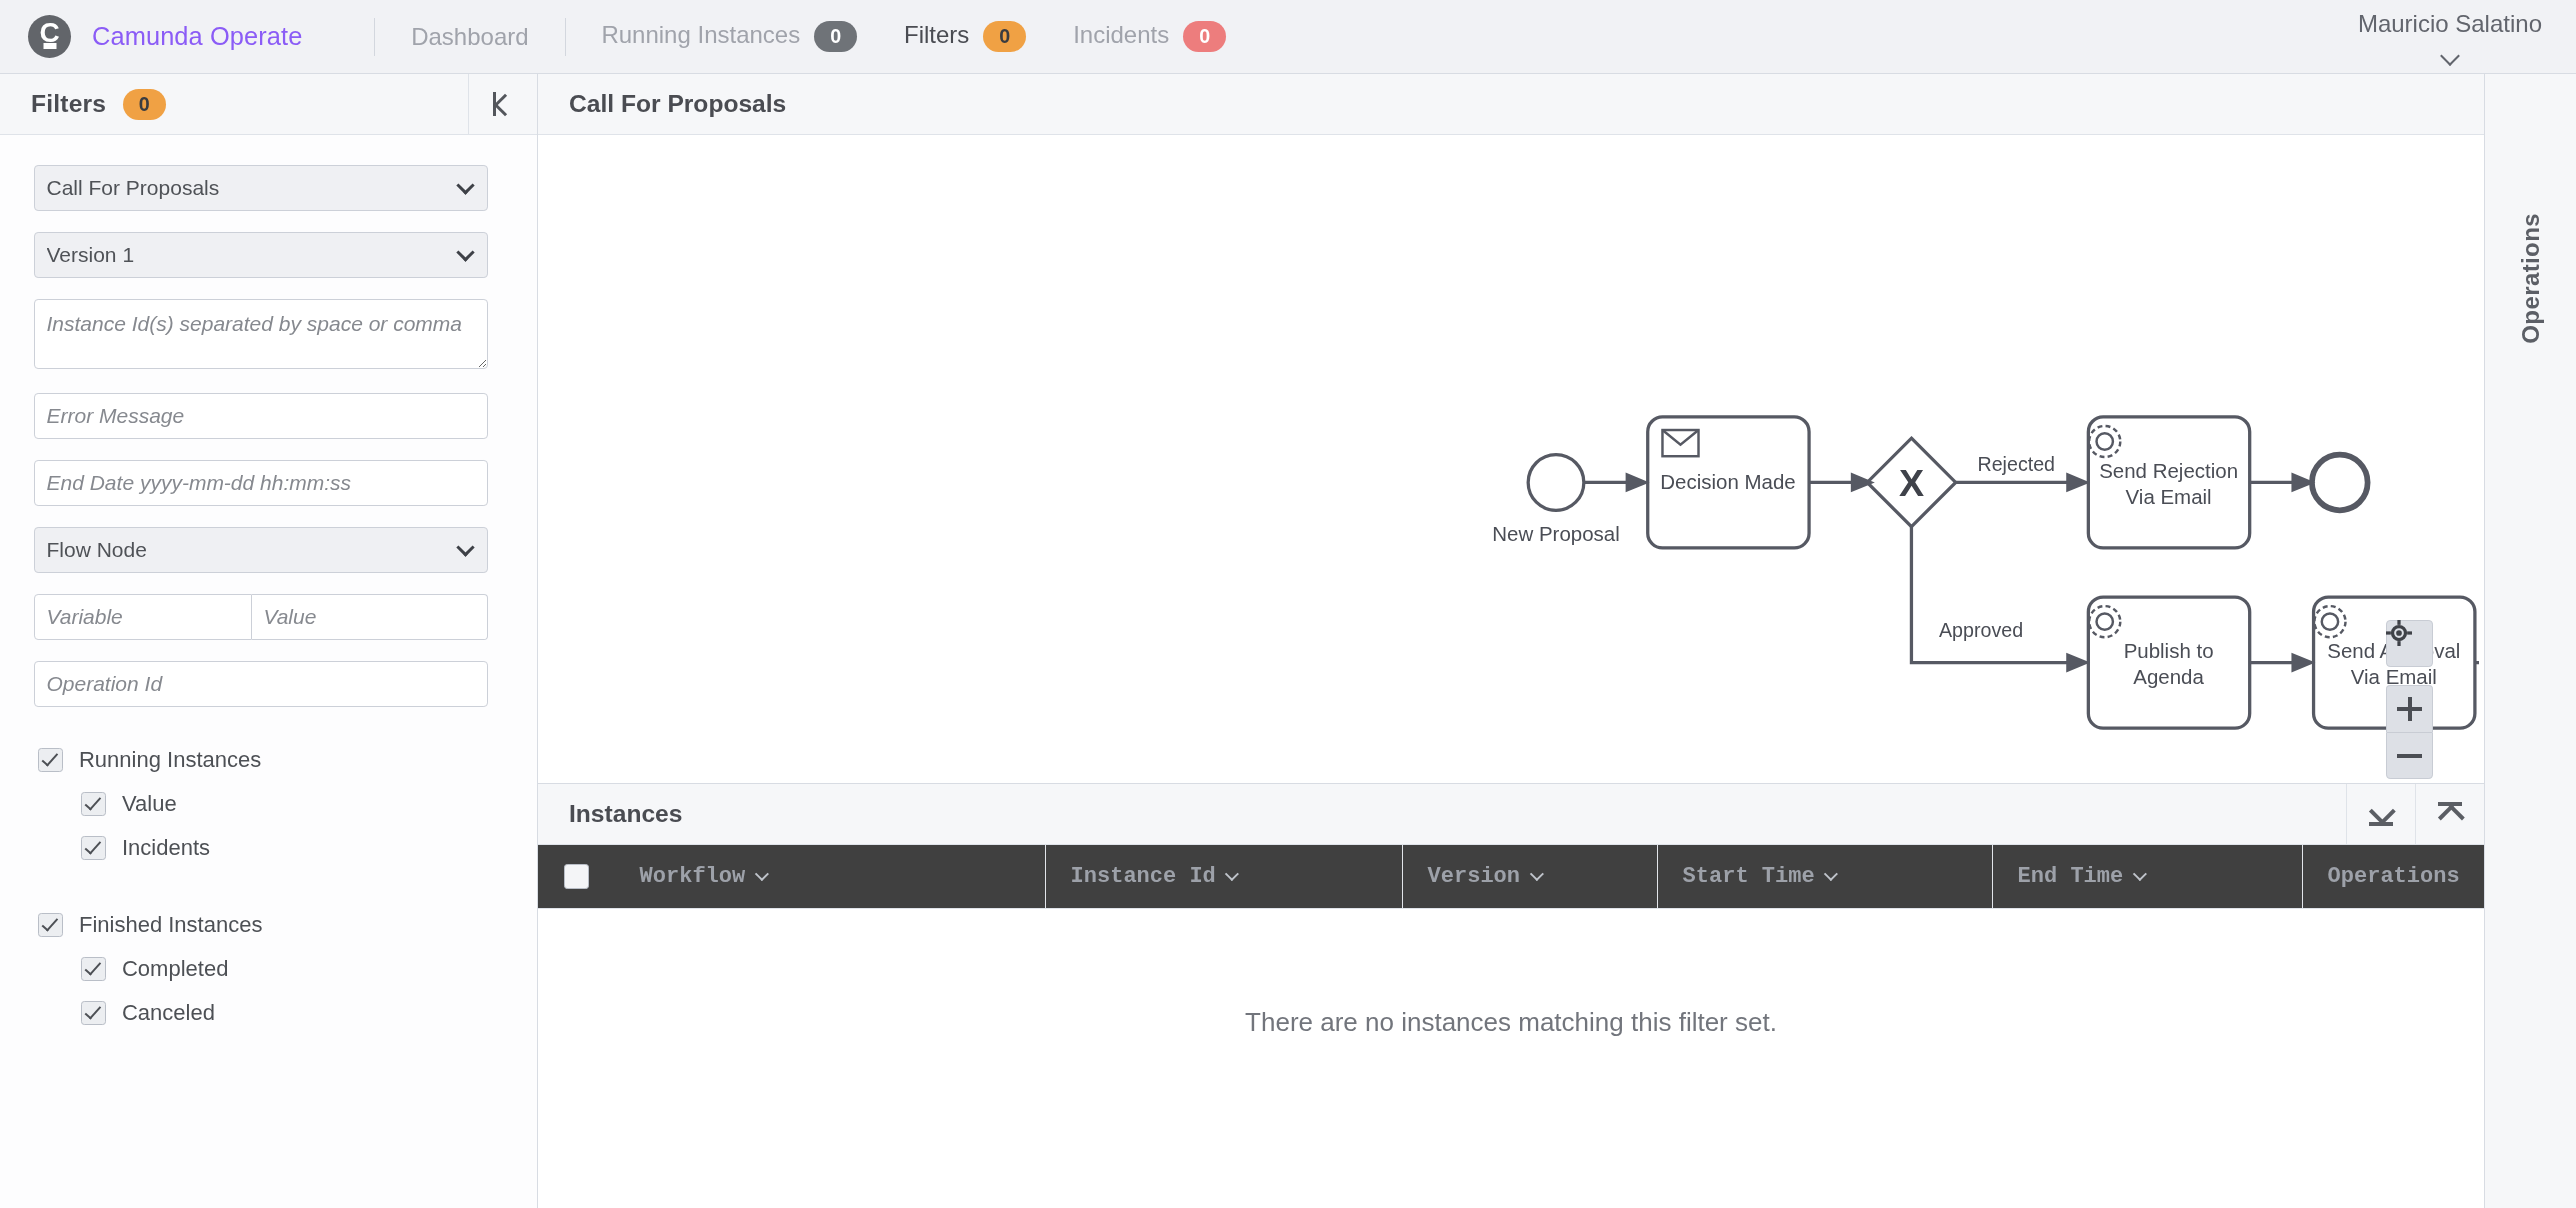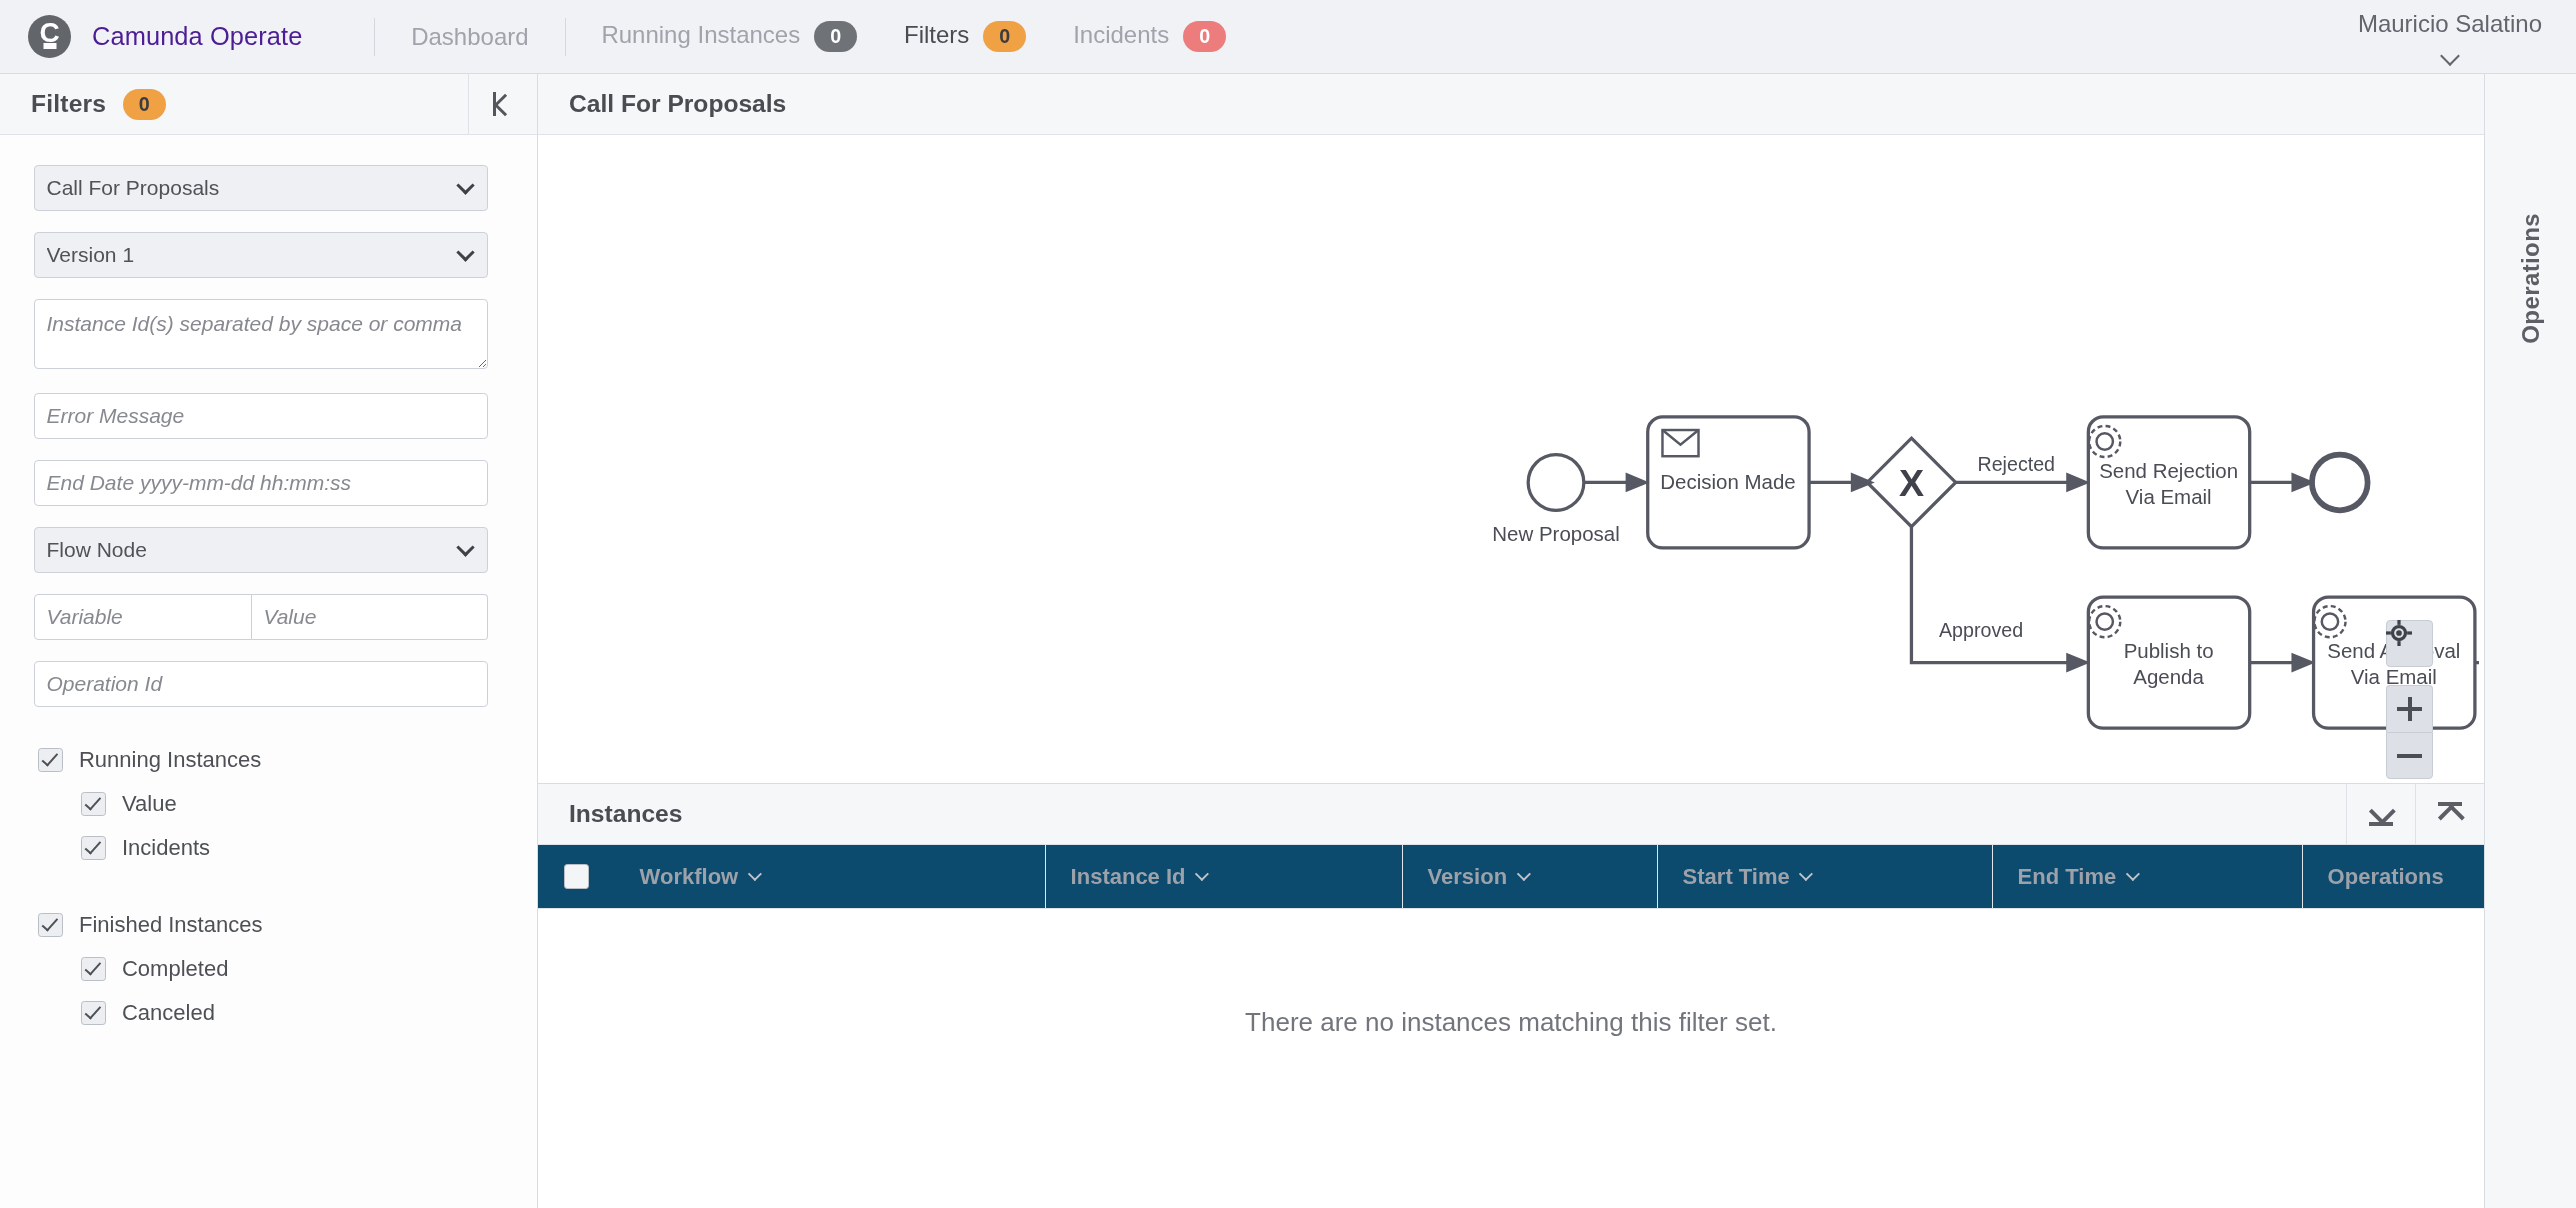--- a/index.html
+++ b/index.html
@@ -32,21 +32,21 @@
     line-height: 1; letter-spacing: 0;
     position: relative; top: -3.3px;
     font-family: "Liberation Sans", sans-serif;
   }
   .logo .c-bar {
     position: absolute; bottom: 9px; left: 50%;
     transform: translateX(-50%);
     width: 13px; height: 5.7px; background: #ffffff;
   }
   .app-title {
-    font-size: 25.4px; color: #4c1d95; font-weight: 400;
+    font-size: 25.4px; color: #8b5cf6; font-weight: 400;
     letter-spacing: 0.1px;
   }
   .nav {
     display: flex; align-items: center; margin-left: 36px; height: 100%;
   }
   .nav-sep {
     width: 0.8px; height: 38px; background: #d3d7de;
     margin: 0 36px;
   }
   .nav-item {
@@ -245,22 +245,23 @@
     transform: rotate(45deg);
   }
   .icon-up::after {
     content: ""; position: absolute; left: 1.6px; top: 0;
     width: 24.6px; height: 4.1px; background: #5b5e64;
   }
 
   .tbl-head {
     display: flex; align-items: flex-start;
     height: 64px; min-height: 64px;
-    background: #0c4a6e;
+    background: #404040;
     border-bottom: 0.8px solid #dfe3e9;
+    font-family: Liberation Mono, monospace;
   }
   .th {
     font-size: 22px; font-weight: 700; color: #9da1a9;
     display: flex; align-items: center; gap: 11.5px;
     padding-left: 24.6px; height: 100%;
     border-left: 0.8px solid #e2e5ea;
     cursor: pointer;
   }
   .th.first { border-left: none; }
   .th.nosort { cursor: default; }

